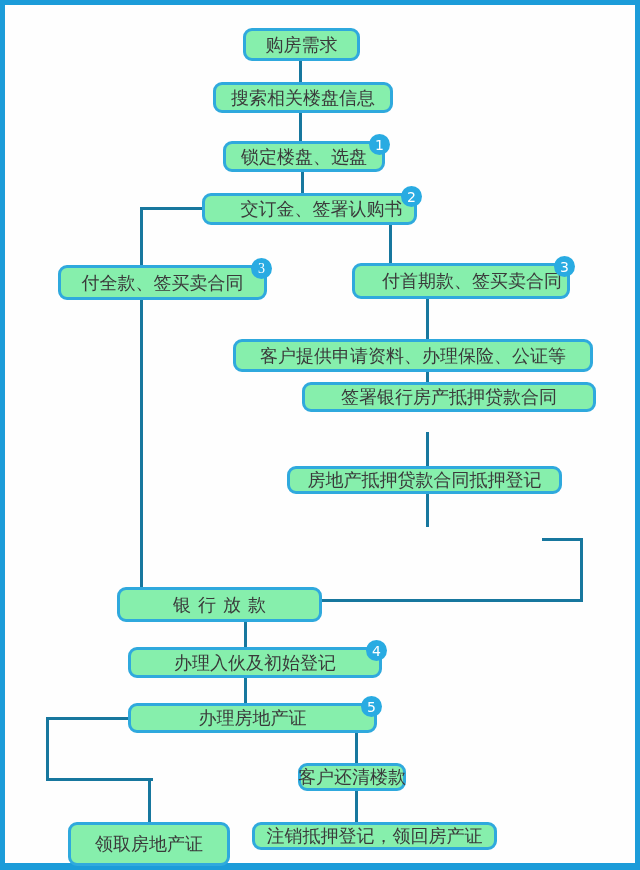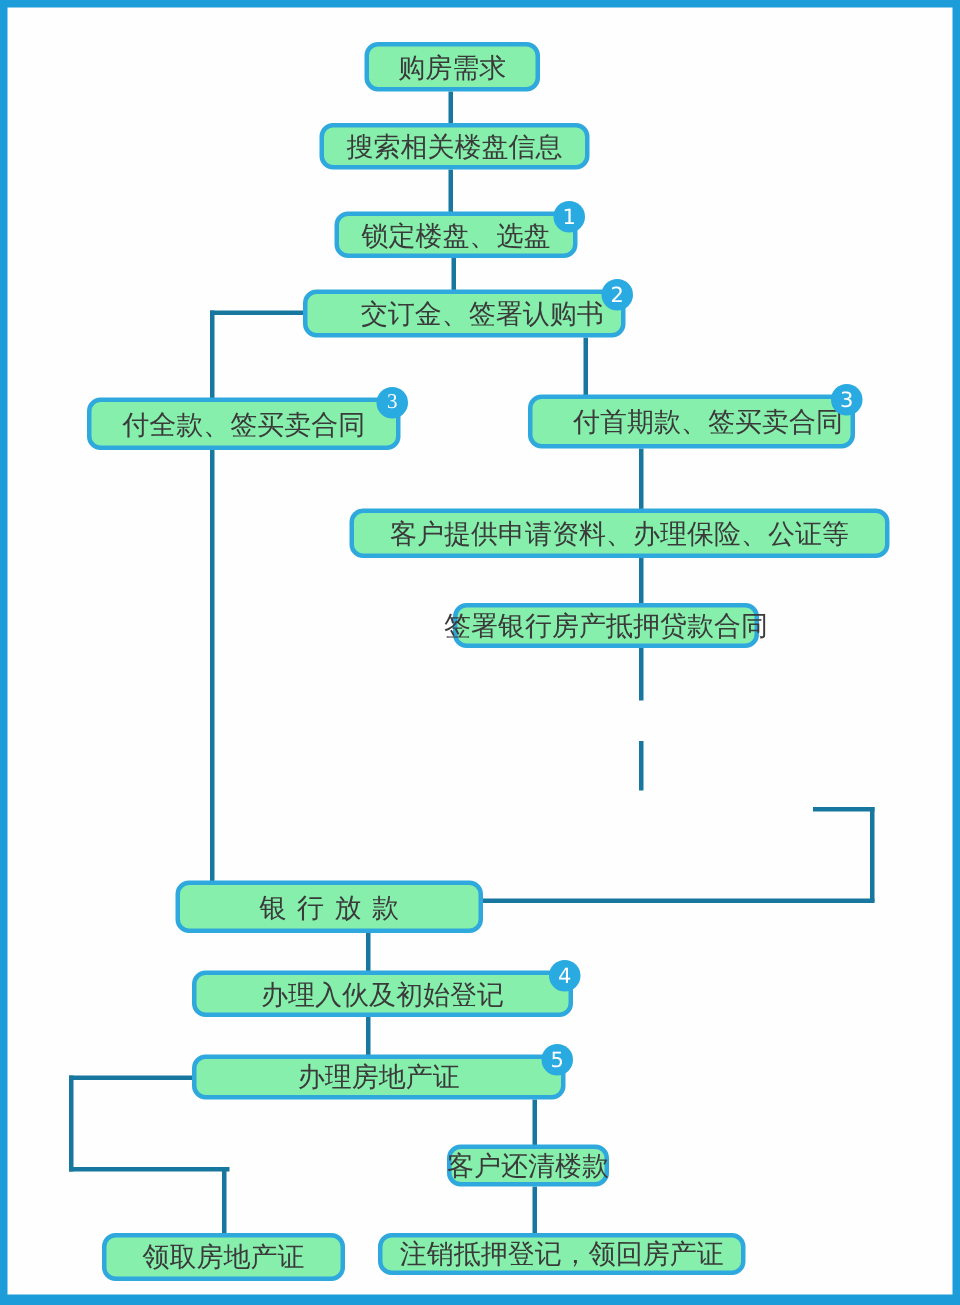--- a/index.html
+++ b/index.html
@@ -15,28 +15,28 @@
   .seg{position:absolute;background:#17779e;z-index:1;}
   .ls{letter-spacing:7px;padding-left:7px;}
   
   #n-need        {left:243px;top:28px; width:117px;height:33px;}
   #n-search      {left:213px;top:82px; width:180px;height:31px;}
   #n-lock        {left:223px;top:141px;width:162px;height:31px;}
   #n-deposit     {left:202px;top:193px;width:215px;height:32px;padding-left:24px;}
   #n-fullpay     {left:58px; top:265px;width:209px;height:35px;font-family:Liberation Serif, serif;}
   #n-downpay     {left:352px;top:263px;width:218px;height:36px;padding-left:22px;}
   #n-materials   {left:233px;top:339px;width:360px;height:33px;}
-  #n-signloan    {left:302px;top:402px;width:204px;height:30px;}
+  #n-signloan    {left:302px;top:382px;width:294px;height:30px;}
   #n-mortgagereg {left:287px;top:466px;width:275px;height:28px;}
   #n-bankloan    {left:312px;top:526px;width:230px;height:27px;}
   #n-completion  {left:117px;top:587px;width:205px;height:35px;}
   #n-movein      {left:128px;top:647px;width:254px;height:31px;}
   #n-estatecert  {left:128px;top:703px;width:249px;height:30px;}
   #n-payoff      {left:298px;top:763px;width:108px;height:28px;}
-  #n-collectcert {left:68px; top:822px;width:162px;height:32px;}
+  #n-collectcert {left:68px; top:822px;width:162px;height:44px;}
   #n-cancel      {left:252px;top:822px;width:245px;height:28px;}
   
   #s-a {left:299px;top:61px; width:3px;height:22px;}
   #s-b {left:299px;top:113px;width:3px;height:29px;}
   #s-c {left:301px;top:172px;width:3px;height:22px;}
   #s-d1{left:140px;top:207px;width:63px;height:3px;}
   #s-d2{left:140px;top:207px;width:3px;height:59px;}
   #s-e {left:140px;top:300px;width:3px;height:288px;}
   #s-f {left:389px;top:225px;width:3px;height:39px;}
   #s-g {left:426px;top:299px;width:3px;height:41px;}
@@ -105,20 +105,23 @@
   <div class="node" id="n-downpay">
     <span>付首期款、签买卖合同</span>
     <span class="badge">3</span>
   </div>
   <div class="node" id="n-materials">
     <span>客户提供申请资料、办理保险、公证等</span>
   </div>
   <div class="node" id="n-signloan">
     <span>签署银行房产抵押贷款合同</span>
   </div>
+  <div class="node" id="n-mortgagereg">
+    <span>房地产抵押贷款合同抵押登记</span>
+  </div>
   <div class="node" id="n-completion">
     <span class="ls">银行放款</span>
   </div>
   <div class="node" id="n-movein">
     <span>办理入伙及初始登记</span>
     <span class="badge">4</span>
   </div>
   <div class="node" id="n-estatecert">
     <span>办理房地产证</span>
     <span class="badge">5</span>

